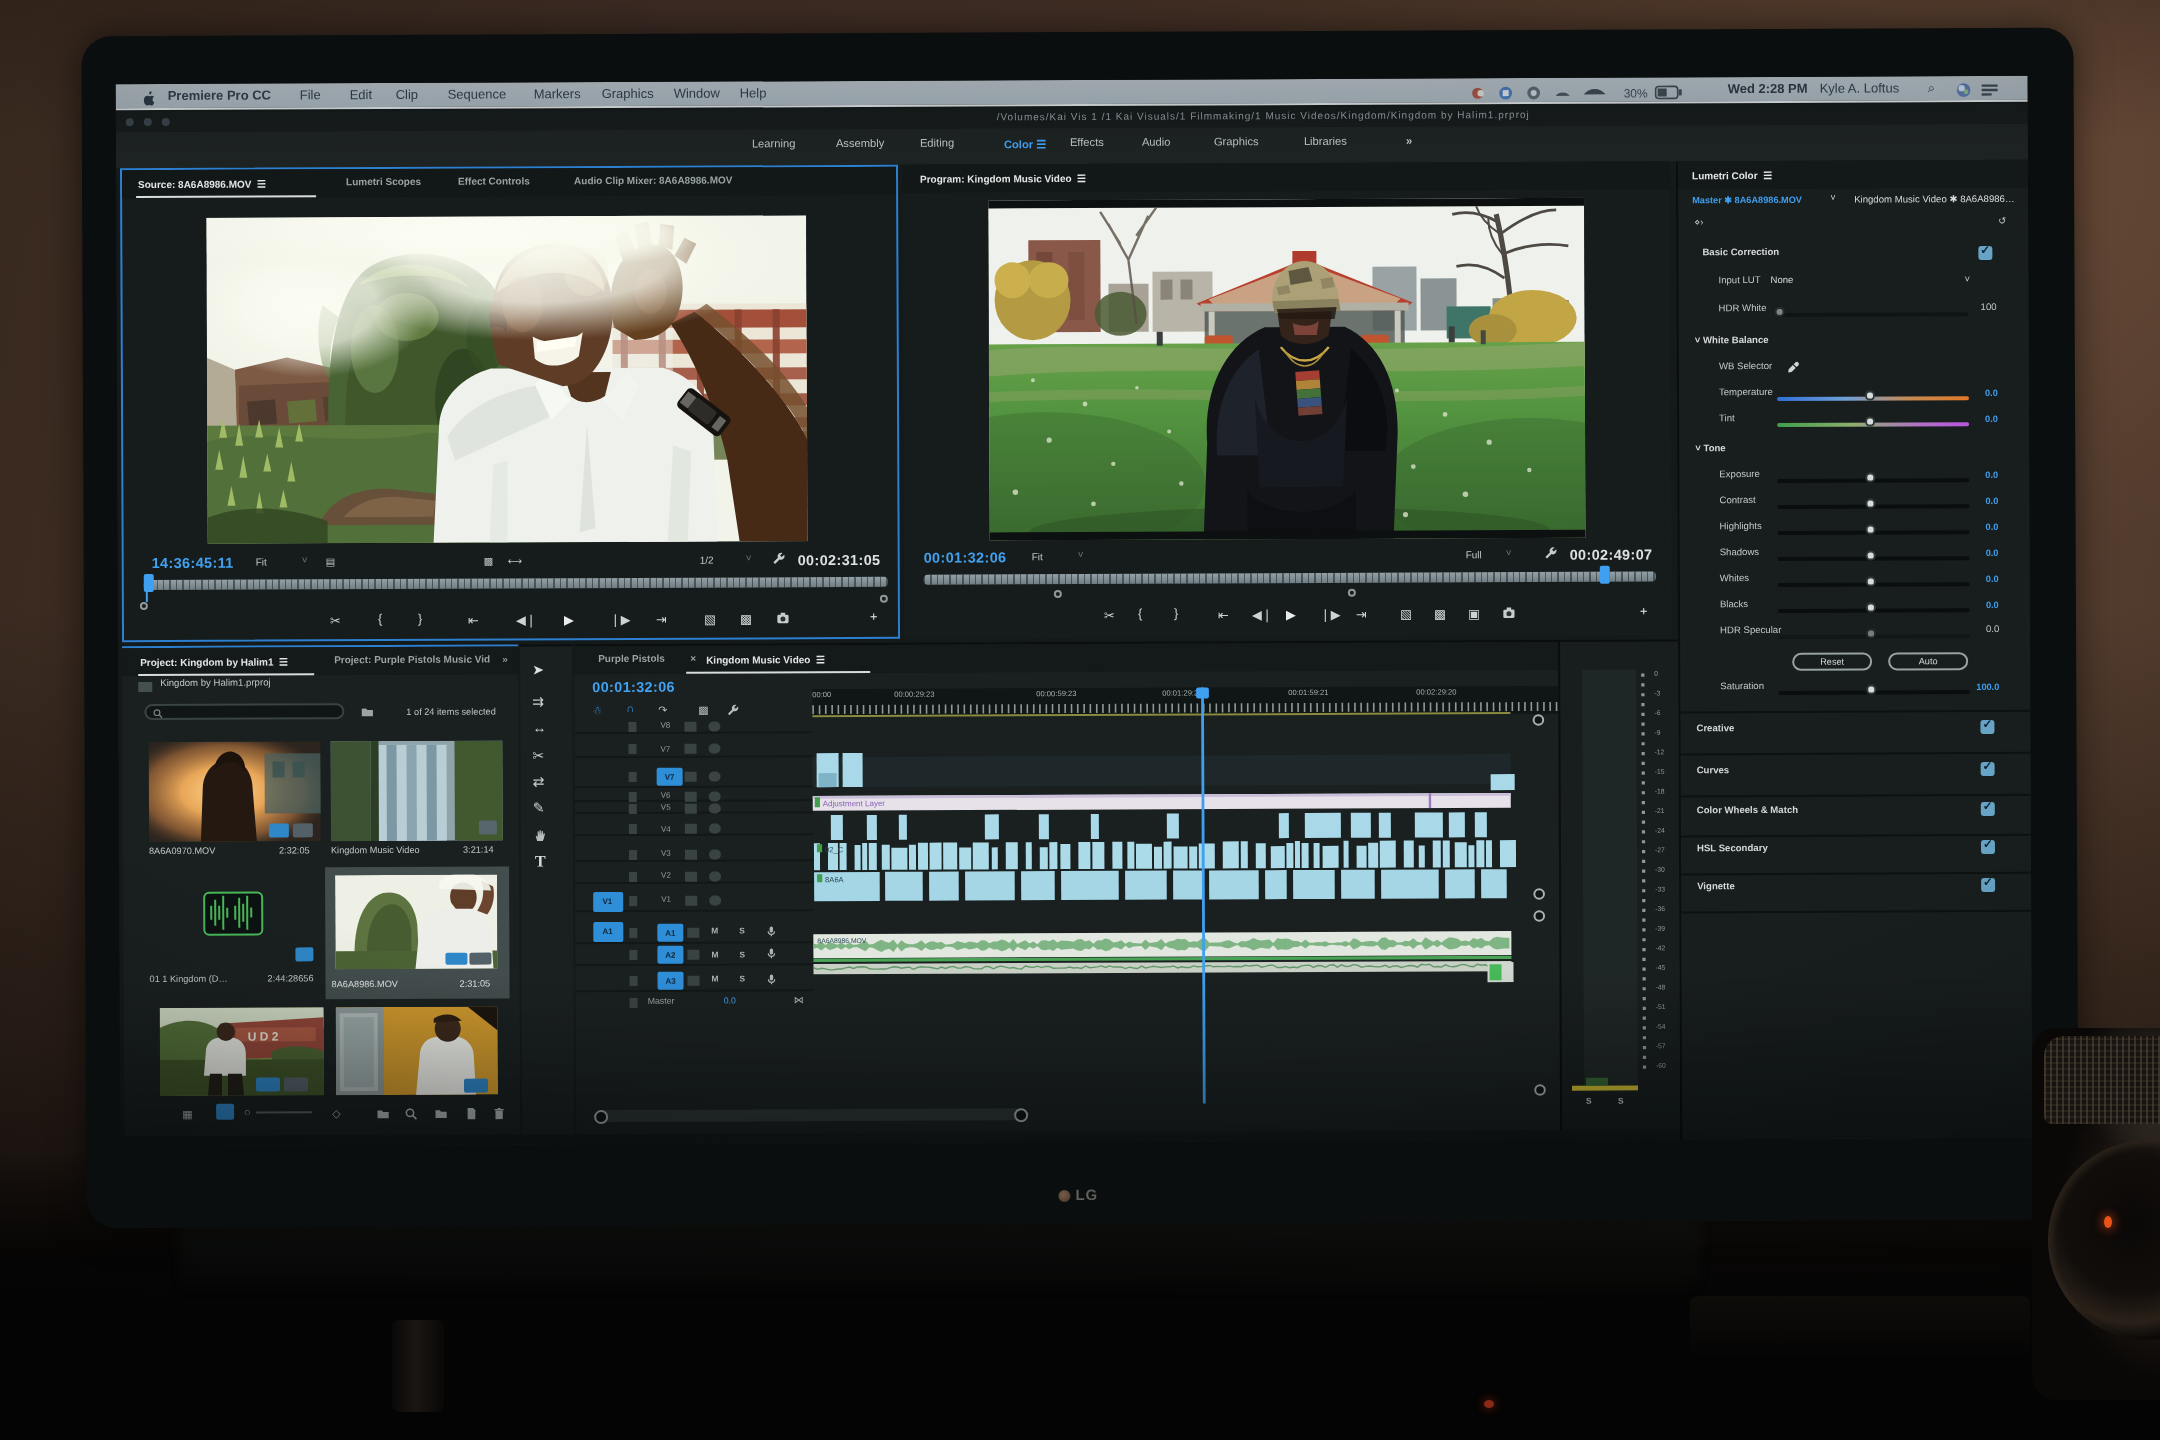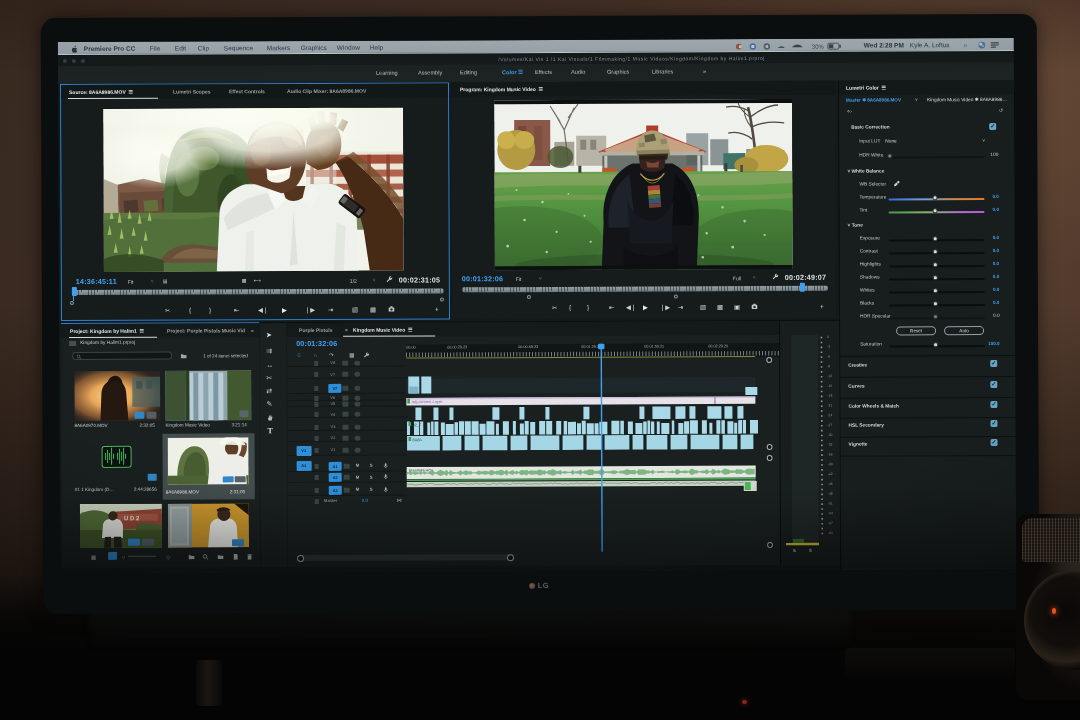--- a/index.html
+++ b/index.html
@@ -52,21 +52,21 @@
 .checkbox { position:absolute; width:7px; height:7px; border-radius:1.5px; background:#66a3c4; color:#0d2334; font-size:6px; font-weight:bold; text-align:center; line-height:7px; }
 .secline { position:absolute; height:1px; background:#0c1111; left:782px; width:170px; }
 .trackrow { position:absolute; }
 .tli { position:absolute; font-size:5px; color:#aab3b2; }
 .bluebox { position:absolute; background:#2e8ed8; border-radius:1px; color:#0d2438; font-size:4px; font-weight:bold; text-align:center; }
 #vignette { position:absolute; inset:0; pointer-events:none;
   background:
    radial-gradient(118% 102% at 50% 38%, rgba(0,0,0,0) 52%, rgba(0,0,0,.30) 86%, rgba(0,0,0,.5) 100%),
    linear-gradient(180deg, rgba(0,0,0,.14) 0%, rgba(0,0,0,0) 7%, rgba(0,0,0,0) 84%, rgba(0,0,0,.34) 100%);
 }
-#lglogo { position:absolute; left:486px; top:565px; width:60px; height:12px; color:#5e5f5a; font-size:7.5px; font-weight:bold; letter-spacing:.4px; }
+#lglogo { position:absolute; left:486px; top:577px; width:60px; height:12px; color:#5e5f5a; font-size:7.5px; font-weight:bold; letter-spacing:.4px; }
 #speaker { position:absolute; left:1016px; top:514px; width:64px; height:186px; border-radius:12px 0 0 12px;
   background:
    radial-gradient(90% 30% at 95% 14%, rgba(95,85,70,.55), rgba(0,0,0,0) 70%),
    radial-gradient(80% 42% at 100% 52%, #38302a 0%, #231d18 50%, #120e0b 80%, #0a0807 100%);
 }
 #speaker .grille { position:absolute; left:6px; top:4px; right:0; height:44px; border-radius:10px 0 0 4px;
   background:
    repeating-linear-gradient(90deg, rgba(92,80,62,.5) 0 .8px, rgba(0,0,0,0) .8px 3px),
    repeating-linear-gradient(0deg, rgba(70,60,46,.35) 0 .8px, rgba(0,0,0,0) .8px 3px), #171310; }
 #speaker .woof { position:absolute; left:8px; top:56px; width:100px; height:100px; border-radius:50%;

